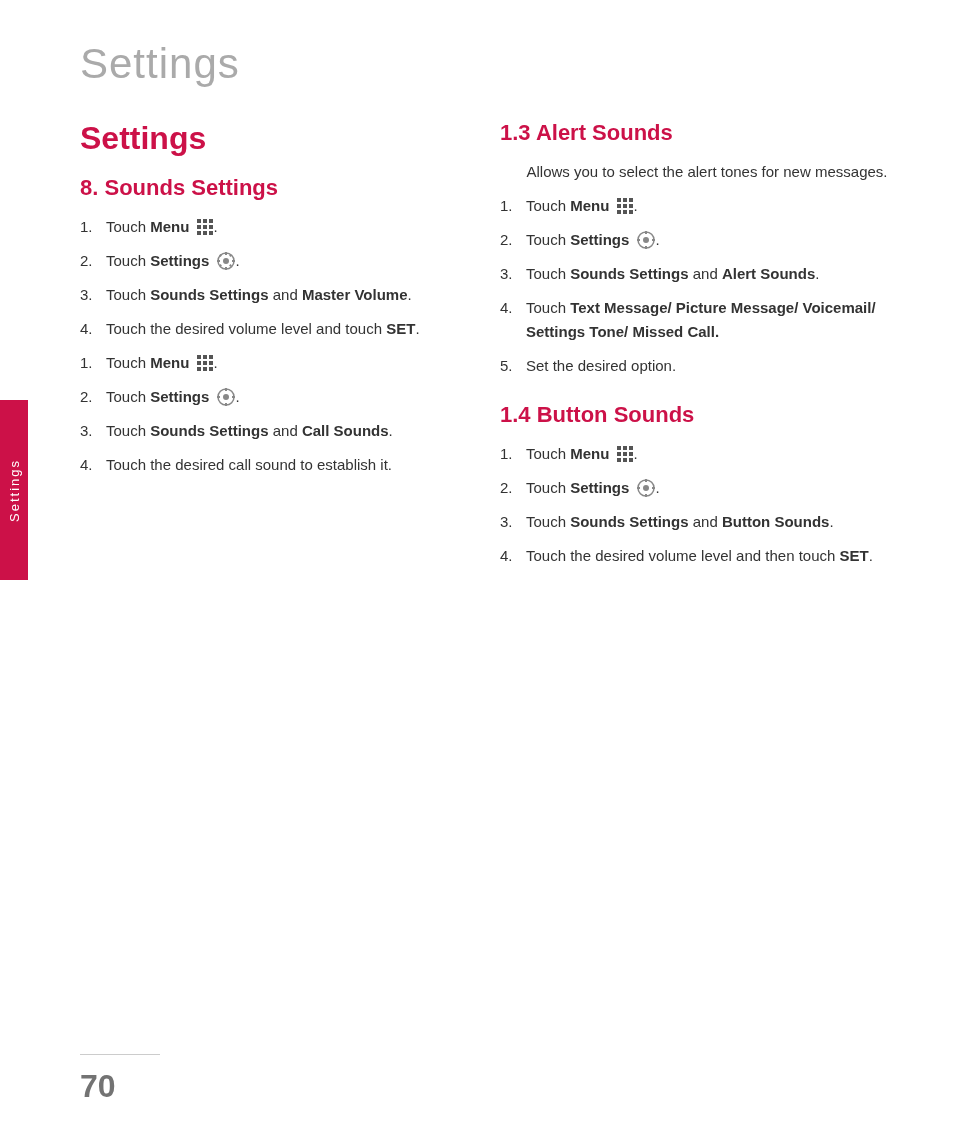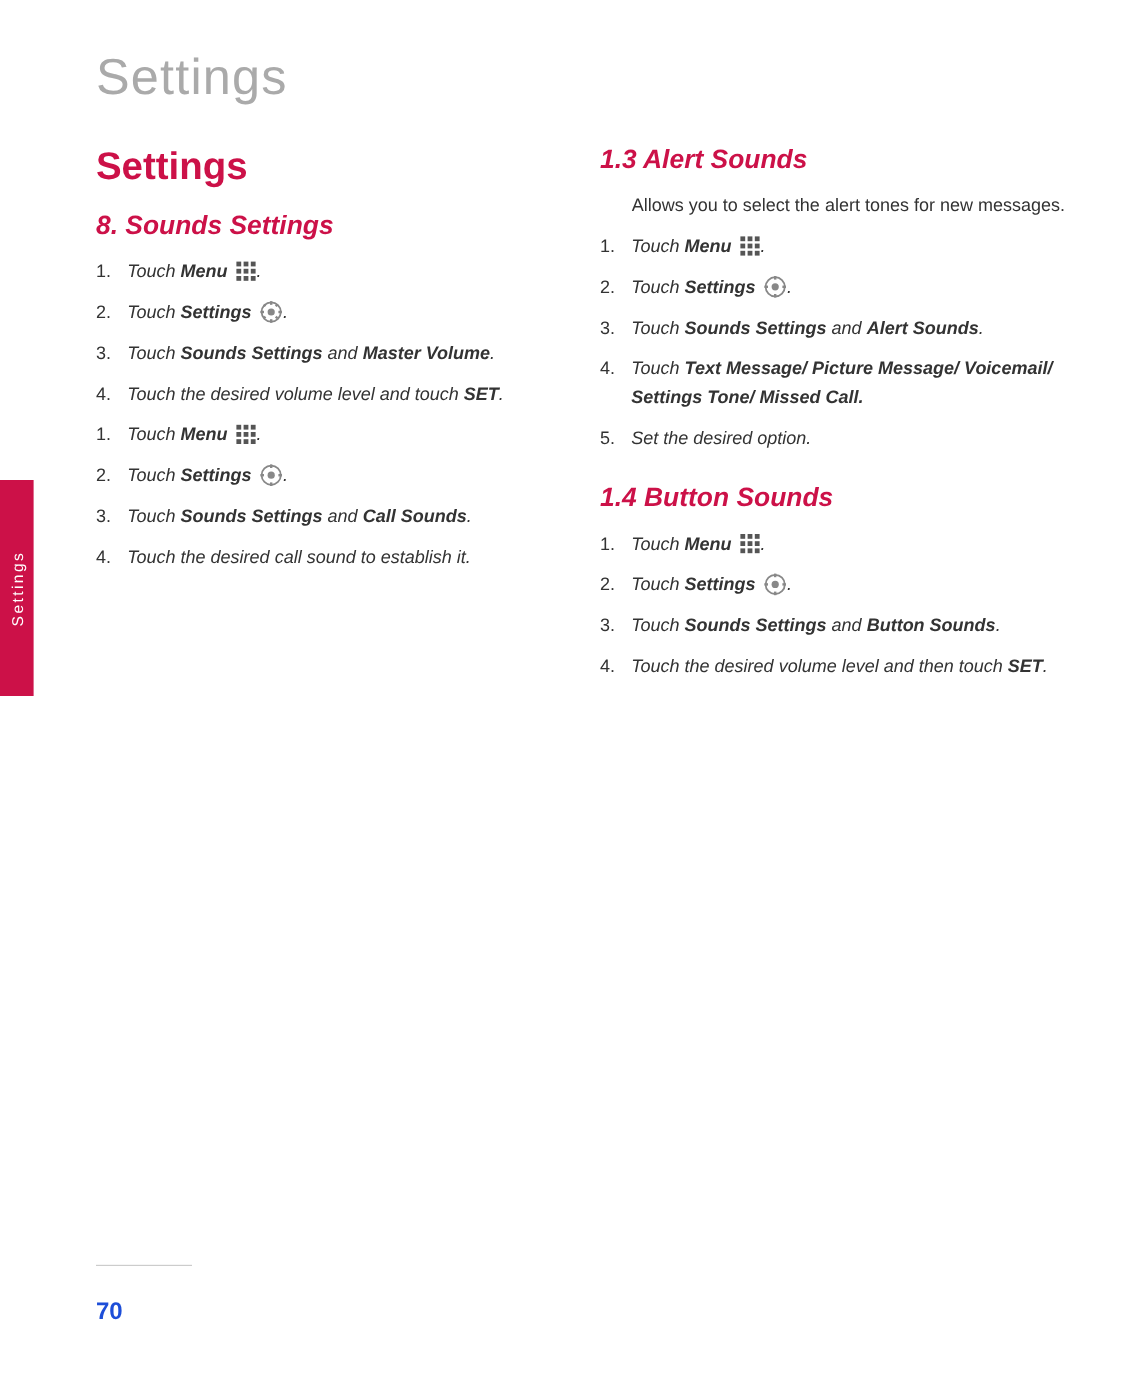--- a/index.html
+++ b/index.html
@@ -45,23 +45,23 @@
       writing-mode: vertical-rl;
       transform: rotate(180deg);
       letter-spacing: 2px;
       font-weight: 500;
     }
 
     .page-number {
       position: absolute;
       bottom: 40px;
       left: 80px;
-      font-size: 20px;
+      font-size: 32px;
       font-weight: bold;
-      color: #1d4ed8;
+      color: #737373;
       text-align: right;
     }
 
     .main-content {
       position: absolute;
       top: 120px;
       left: 80px;
       right: 40px;
       bottom: 80px;
       display: flex;
@@ -83,21 +83,20 @@
       font-weight: bold;
       margin-bottom: 18px;
     }
 
     .section-title-sub {
       font-size: 22px;
       color: #cc1148;
       font-weight: bold;
       margin-bottom: 14px;
       margin-top: 24px;
-      font-style: italic;
     }
 
     .intro-text {
       font-size: 15px;
       color: #333;
       line-height: 1.6;
       margin-bottom: 10px;
       text-align: center;
     }
 
@@ -110,21 +109,20 @@
       align-items: flex-start;
       gap: 4px;
     }
 
     .step-num {
       min-width: 22px;
     }
 
     .step-text {
       flex: 1;
-      font-style: italic;
     }
 
     .bold-term {
       font-weight: bold;
     }
 
     
     .icon-menu {
       display: inline-block;
       width: 18px;

